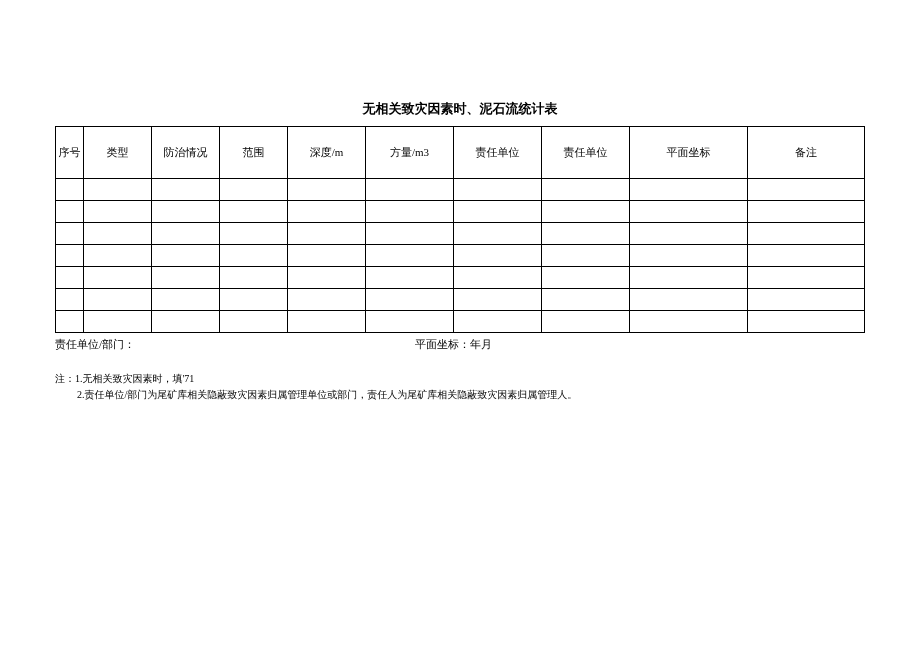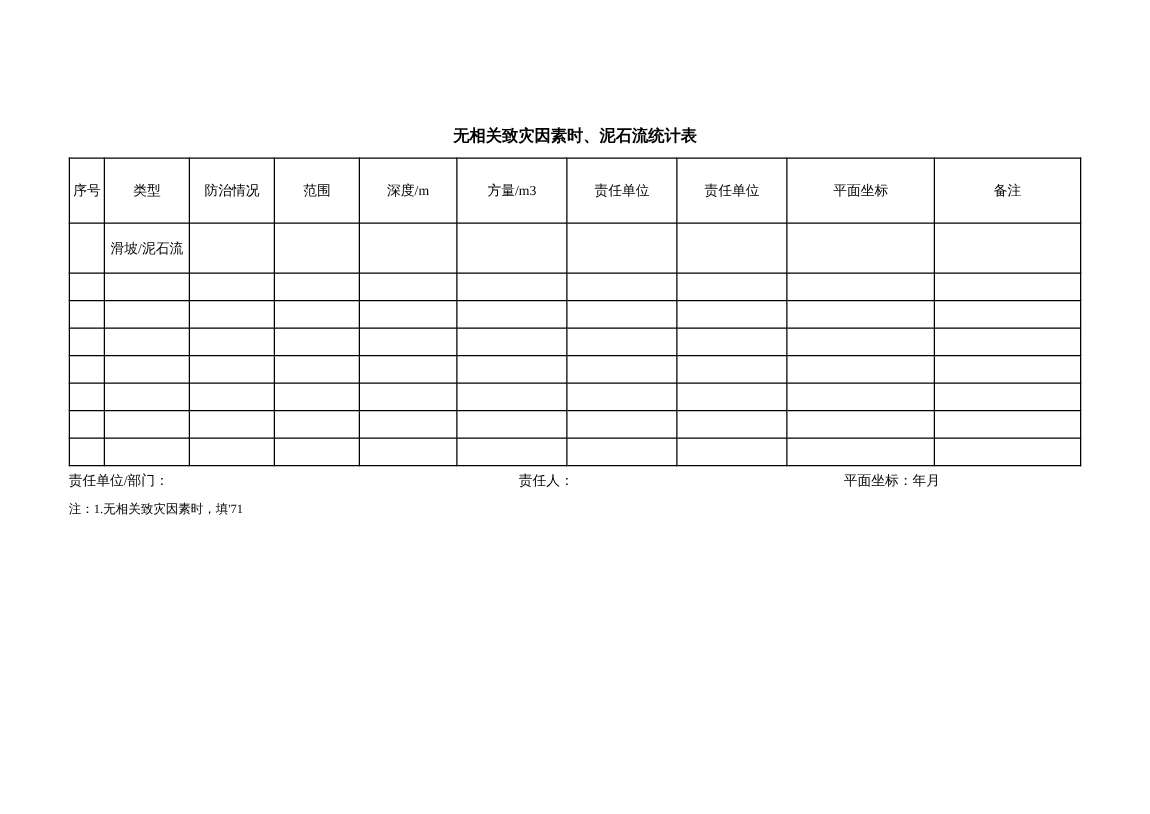--- a/index.html
+++ b/index.html
@@ -63,21 +63,21 @@
     }
     .footer-line .mid {
       flex: 0 0 260px;
     }
     .footer-line .right {
       flex: 1;
       text-align: left;
     }
     .notes {
       font-size: 10px;
-      margin-top: 8px;
+      margin-top: 19px;
       line-height: 1.6;
       font-family: Liberation Serif, serif;
     }
     .notes .note2 {
       padding-left: 22px;
     }
   </style>
 </head>
 <body>
 
@@ -104,32 +104,20 @@
       <th>范围</th>
       <th>深度/m</th>
       <th>方量/m3</th>
       <th>责任单位</th>
       <th>责任单位</th>
       <th>平面坐标</th>
       <th>备注</th>
     </tr>
   </thead>
   <tbody>
-  <tr class="first-row">
-        <td></td>
-        <td>滑坡/泥石流</td>
-        <td></td>
-        <td></td>
-        <td></td>
-        <td></td>
-        <td></td>
-        <td></td>
-        <td></td>
-        <td></td>
-      </tr>
       <tr class="data-row">
         <td></td>
         <td></td>
         <td></td>
         <td></td>
         <td></td>
         <td></td>
         <td></td>
         <td></td>
         <td></td>
@@ -205,19 +193,19 @@
         <td></td>
         <td></td>
         <td></td>
         <td></td>
       </tr>
     </tbody>
 </table>
 
 <div class="footer-line">
   <span class="left">责任单位/部门：</span>
-  <span class="mid">责任人：</span>
   <span class="right">平面坐标：年月</span>
 </div>
 
 <div class="notes">
   <div>注：1.无相关致灾因素时，填'71</div>
+  <div class="note2">2.责任单位/部门为尾矿库相关隐蔽致灾因素归属管理单位或部门，责任人为尾矿库相关隐蔽致灾因素归属管理人。</div>
 </div>
 
 </body></html>

